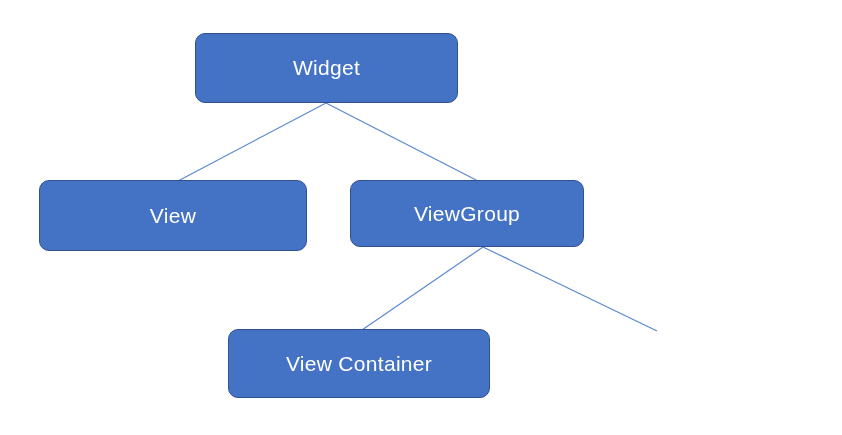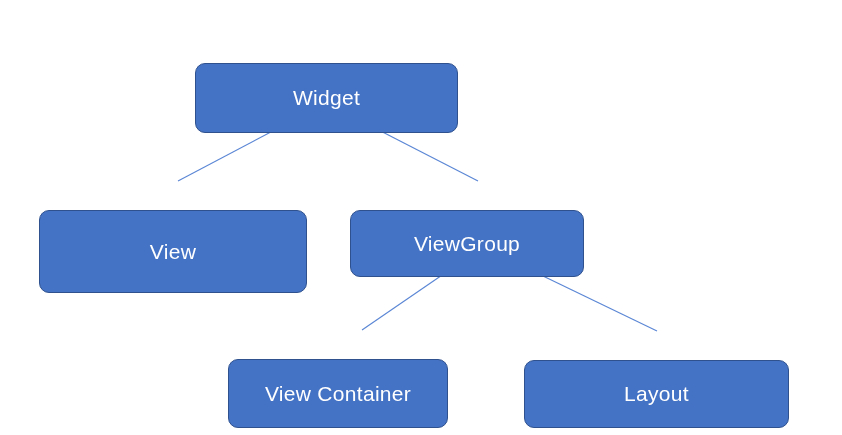--- a/index.html
+++ b/index.html
@@ -40,26 +40,25 @@
     background: var(--node-fill);
     border: 1.5px solid var(--node-border);
     border-radius: 10px;
     color: var(--node-text);
     font-size: 21px;
     letter-spacing: 0.3px;
     display: flex;
     align-items: center;
     justify-content: center;
     text-align: center;
-    margin-top: 30px;
   }
   .node-widget         { left: 195px; top:  33px; width: 263px; height: 70px; }
-  .node-view           { left:  39px; top: 180px; width: 268px; height: 83px; }
+  .node-view           { left:  39px; top: 180px; width: 268px; height: 71px; }
   .node-viewgroup      { left: 350px; top: 180px; width: 234px; height: 67px; }
-  .node-view-container { left: 228px; top: 329px; width: 220px; height: 69px; }
+  .node-view-container { left: 228px; top: 329px; width: 262px; height: 69px; }
   .node-layout         { left: 524px; top: 330px; width: 265px; height: 68px; }
 </style>
 </head>
 <body>
 
 <div class="canvas">
 
   <svg class="edges" viewBox="0 0 842 435" xmlns="http://www.w3.org/2000/svg">
     <line x1="326" y1="103" x2="178" y2="181"></line>
     <line x1="326" y1="103" x2="478" y2="181"></line>
@@ -76,17 +75,14 @@
   </div>
 
   <div class="node node-viewgroup">
     <span>ViewGroup</span>
   </div>
 
   <div class="node node-view-container">
     <span>View Container</span>
   </div>
 
-  <div class="node node-layout">
-    <span>Layout</span>
-  </div>
 
 </div>
 
 </body></html>

